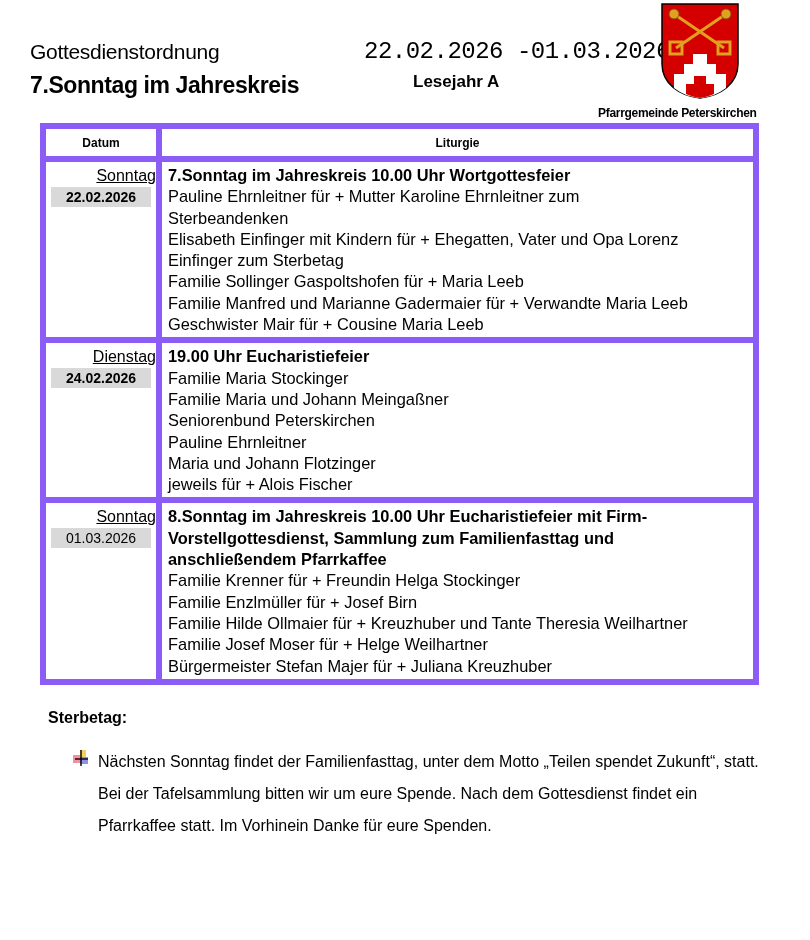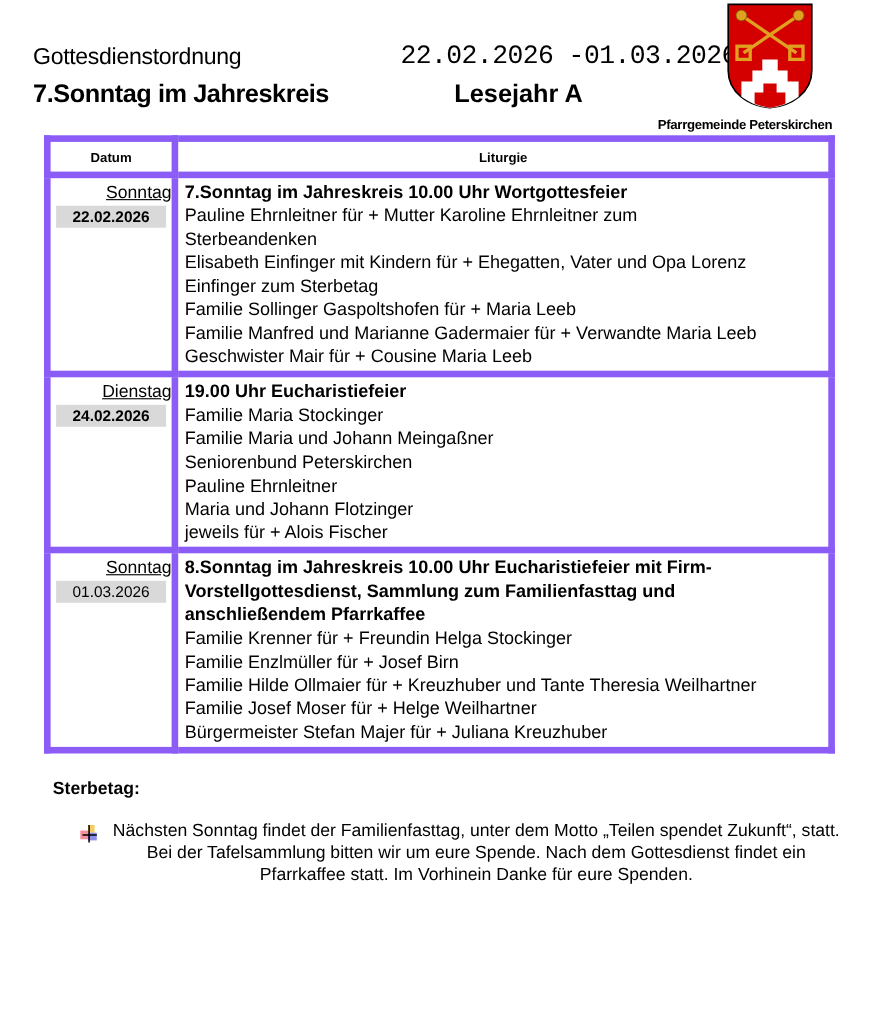--- a/index.html
+++ b/index.html
@@ -1,36 +1,36 @@
 <!DOCTYPE html>
 <html><head>
 <meta charset="utf-8">
 <style>
   html, body { margin: 0; padding: 0; background: #ffffff; }
   body { width: 810px; height: 940px; position: relative; overflow: hidden; color: #000; }
   .title1 { position: absolute; left: 30px; top: 40px; font-family: "Liberation Sans", sans-serif; font-size: 21px; letter-spacing: -0.3px; }
   .daterange { position: absolute; left: 364px; top: 38px; font-family: Liberation Mono, monospace; font-size: 24px; letter-spacing: -0.5px; }
   .title2 { position: absolute; left: 30px; top: 72px; font-family: "Liberation Sans", sans-serif; font-size: 23px; font-weight: bold; letter-spacing: -0.4px; }
-  .lesejahr { position: absolute; left: 413px; top: 72px; font-family: "Liberation Sans", sans-serif; font-size: 23px; font-weight: bold; }
+  .lesejahr { position: absolute; left: 413px; top: 72px; font-family: "Liberation Sans", sans-serif; font-size: 17px; font-weight: bold; }
   .crest { position: absolute; left: 660px; top: 2px; width: 80px; height: 98px; }
   .parish { position: absolute; left: 598px; top: 106px; font-family: "Liberation Sans", sans-serif; font-size: 12px; font-weight: bold; letter-spacing: -0.3px; }
 
   table.sched { position: absolute; left: 40px; top: 123px; width: 719px; border-collapse: collapse; font-family: "Liberation Sans", sans-serif; }
   table.sched td, table.sched th { border: 6px solid #8b5cf6; vertical-align: top; padding: 0; }
   table.sched th { font-size: 12px; font-weight: bold; height: 27px; vertical-align: middle; }
   .col-date { width: 110px; }
   .day { text-align: right; font-size: 16px; margin-top: 4px; line-height: 20px; text-decoration: underline; }
   .datebox { margin: 1px 0 0 5px; width: 100px; height: 20px; background: #d9d9d9; text-align: center; font-size: 14px; font-weight: bold; line-height: 20px; }
   .datebox.plain { font-weight: normal; }
   .lit { padding: 3px 4px 2px 6px !important; font-size: 16.4px; line-height: 21.3px; }
   .lit .head { font-weight: bold; display: block; }
   .lit .line { display: block; }
 
   .mit-title { position: absolute; left: 48px; top: 709px; font-family: "Liberation Sans", sans-serif; font-size: 16px; font-weight: bold; }
-  .notice { position: absolute; left: 72px; top: 746px; width: 700px; font-family: "Liberation Sans", sans-serif; font-size: 16px; line-height: 20px; display: flex; text-align: center; }
+  .notice { position: absolute; left: 72px; top: 746px; width: 700px; font-family: "Liberation Sans", sans-serif; font-size: 16px; line-height: 32px; display: flex; }
   .bullet { width: 26px; flex: none; position: relative; height: 24px; }
   .notice-text { width: 670px; }
 </style>
 </head>
 <body>
 
 <div class="title1">Gottesdienstordnung</div>
 <div class="daterange">22.02.2026 -01.03.2026</div>
 <div class="title2">7.Sonntag im Jahreskreis</div>
 <div class="lesejahr">Lesejahr A</div>

